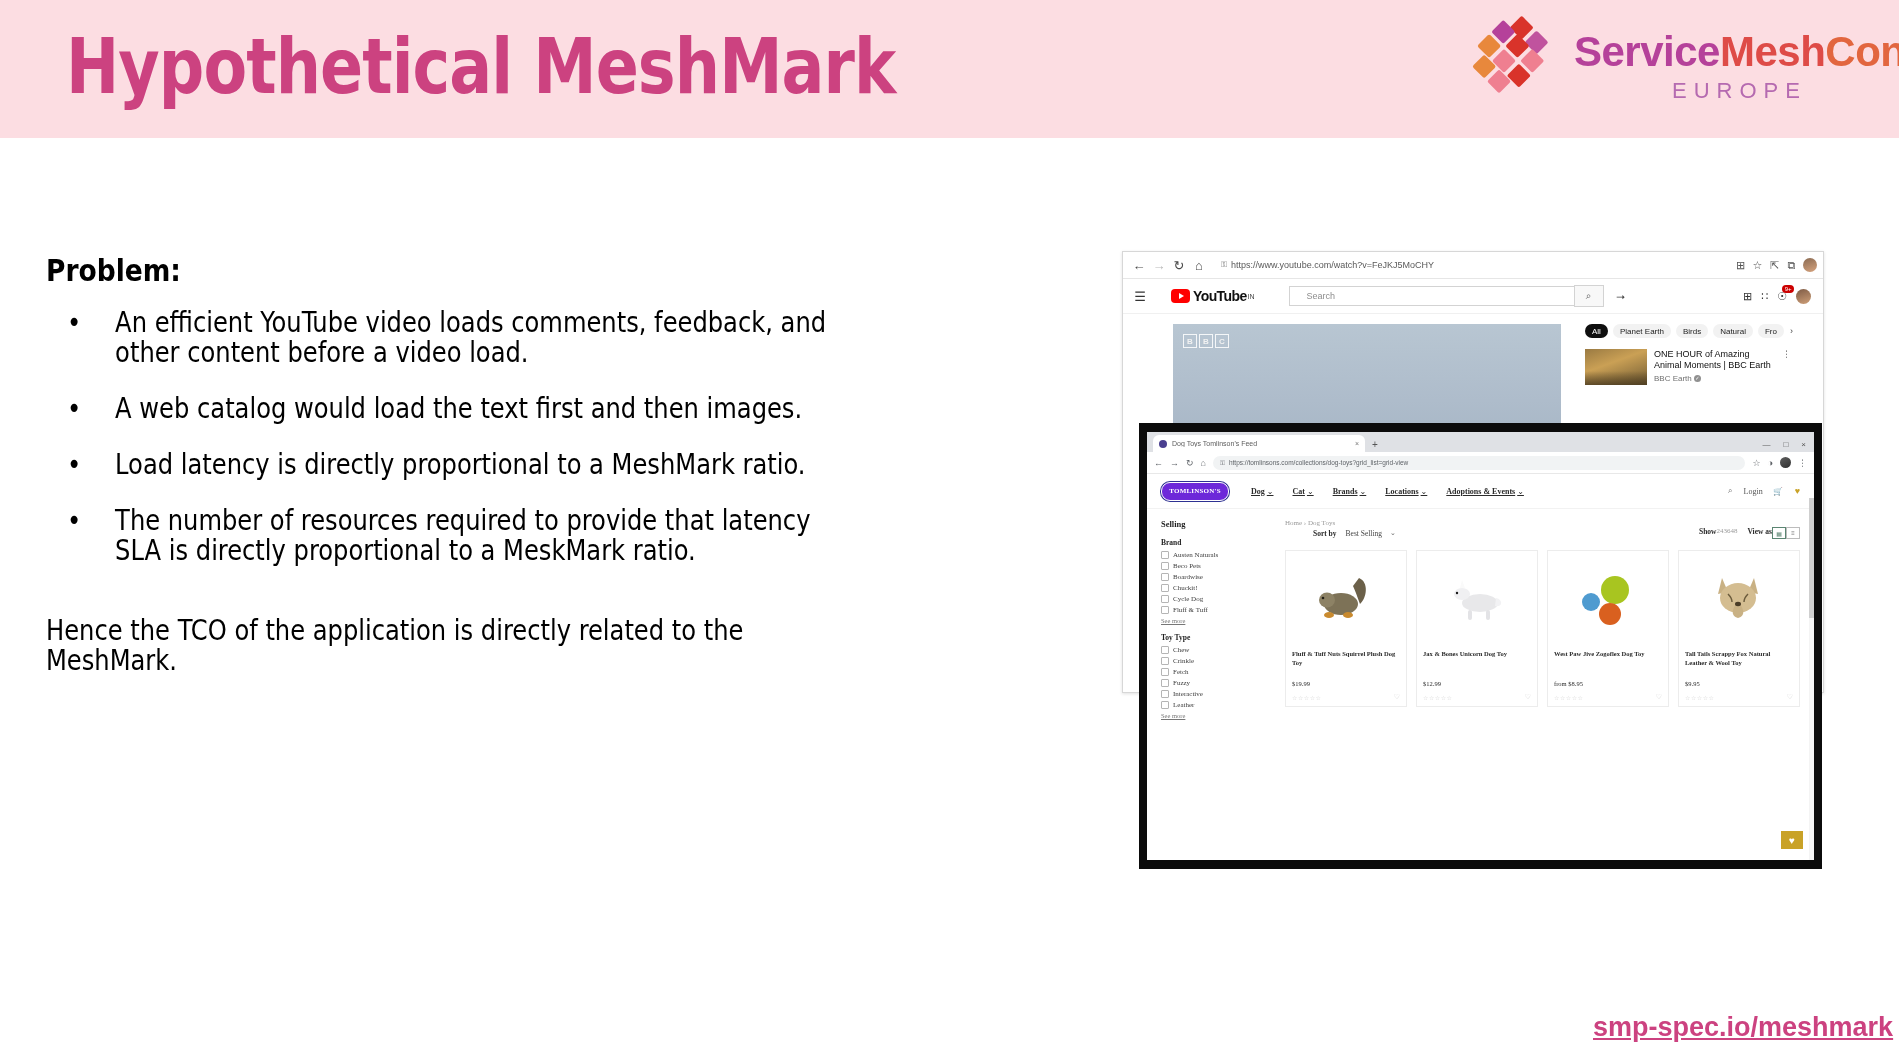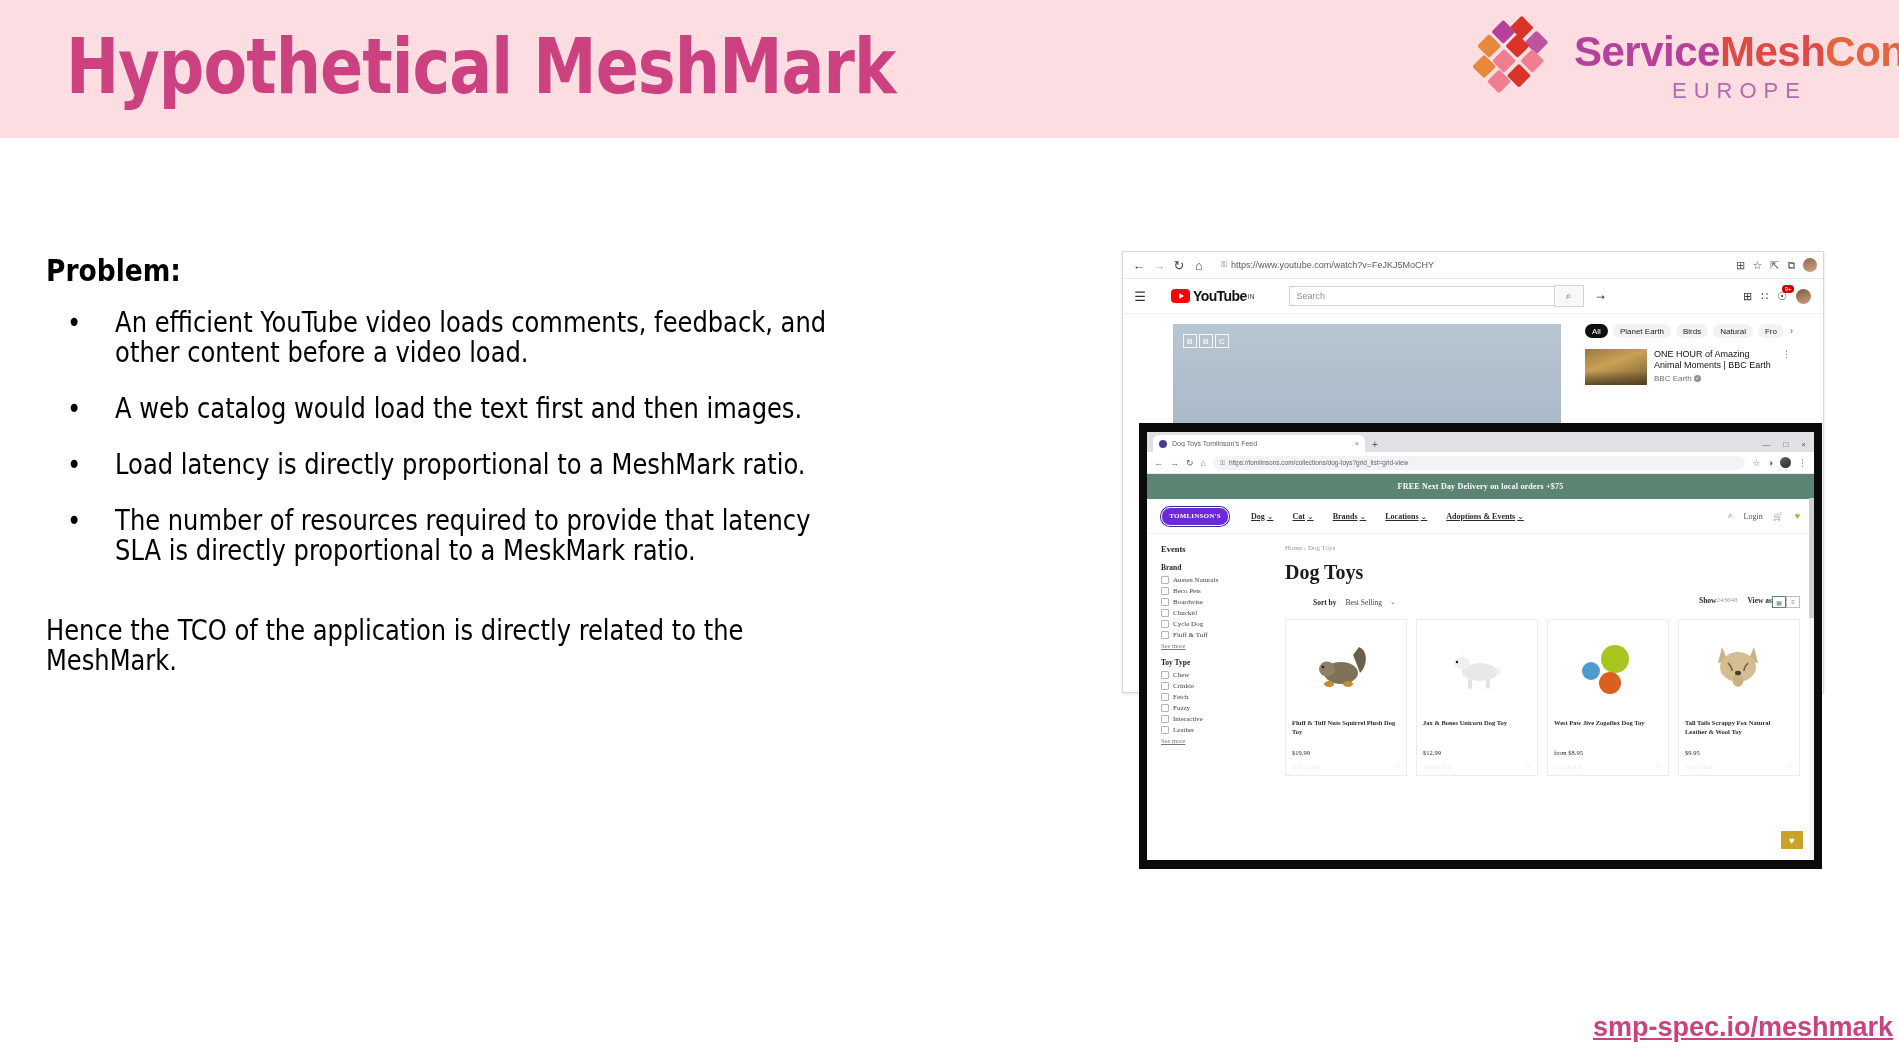--- a/index.html
+++ b/index.html
@@ -117,21 +117,21 @@
     content:"";border-left:5px solid #fff;border-top:3.2px solid transparent;
     border-bottom:3.2px solid transparent;margin-left:1px;
   }
   #yt-logo .yt-word{font-size:14px;font-weight:bold;color:#111;letter-spacing:-.6px;}
   #yt-logo .yt-cc{font-size:7px;color:#444;vertical-align:super;margin-left:1px;}
   #yt-search-wrap{
     margin-left:34px;display:flex;align-items:center;
   }
   #yt-search-box{
     width:250px;height:18px;border:1px solid #d3d3d3;border-right:none;
-    display:flex;align-items:center;padding:0 7px;font-size:9px;color:#8d8d8d;
+    display:flex;align-items:center;padding:0 17px;font-size:9px;color:#8d8d8d;
   }
   #yt-search-btn{
     width:28px;height:20px;border:1px solid #d3d3d3;background:#f8f8f8;
     display:flex;align-items:center;justify-content:center;font-size:10px;color:#555;
   }
   #yt-mic{width:22px;text-align:center;font-size:11px;color:#444;margin-left:6px;}
   #yt-head-right{margin-left:auto;display:flex;align-items:center;gap:9px;padding-right:4px;}
   .yt-head-icon{font-size:11px;color:#333;position:relative;}
   #yt-bell-badge{
     position:absolute;top:-5px;right:-7px;background:#cc0000;color:#fff;
@@ -461,21 +461,20 @@
       <div id="cat-url-pill">
         <span>⚿</span>
         <span>https://tomlinsons.com/collections/dog-toys?grid_list=grid-view</span>
       </div>
       <span class="cat-nav-icon">☆</span>
       <span class="cat-nav-icon">◑</span>
       <span id="cat-profile"></span>
       <span class="cat-nav-icon">⋮</span>
     </div>
 
-    <div id="cat-promo">FREE Next Day Delivery on local orders +$75</div>
 
     <div id="cat-nav">
       <div id="cat-brand-logo">TOMLINSON'S</div>
       <div id="cat-navlinks">
         <span class="cat-navlink"><span>Dog</span><span class="caret">⌄</span></span>
         <span class="cat-navlink"><span>Cat</span><span class="caret">⌄</span></span>
         <span class="cat-navlink"><span>Brands</span><span class="caret">⌄</span></span>
         <span class="cat-navlink"><span>Locations</span><span class="caret">⌄</span></span>
         <span class="cat-navlink"><span>Adoptions &amp; Events</span><span class="caret">⌄</span></span>
       </div>
@@ -483,21 +482,21 @@
         <span class="cat-nav-right-item">⌕</span>
         <span class="cat-nav-right-item">Login</span>
         <span class="cat-nav-right-item">🛒</span>
         <span id="cat-heart-icon">♥</span>
       </div>
     </div>
 
     <div id="cat-main">
 
       <div id="cat-filters">
-        <div class="filter-title">Events</div>
+        <div class="filter-title">Selling</div>
 
         <div class="filter-group-title">Brand</div>
         <div class="filter-row">
             <span class="filter-box"></span>
             <span class="filter-label">Austen Naturals</span>
           </div>
         <div class="filter-row">
             <span class="filter-box"></span>
             <span class="filter-label">Beco Pets</span>
           </div>
@@ -542,21 +541,20 @@
           </div>
         <div class="filter-row">
             <span class="filter-box"></span>
             <span class="filter-label">Leather</span>
           </div>
         <div class="see-more">See more</div>
       </div>
 
       <div id="cat-content">
         <div id="cat-breadcrumb">Home  ›  Dog Toys</div>
-        <div id="cat-page-title">Dog Toys</div>
 
         <div id="cat-toolbar">
           <span class="sort-label">Sort by</span>
           <span class="sort-value">Best Selling</span>
           <span class="sort-caret">⌄</span>
           <div id="cat-toolbar-right">
             <span class="show-label">Show</span>
             <span class="show-opt">24</span>
             <span class="show-opt">36</span>
             <span class="show-opt">48</span>

